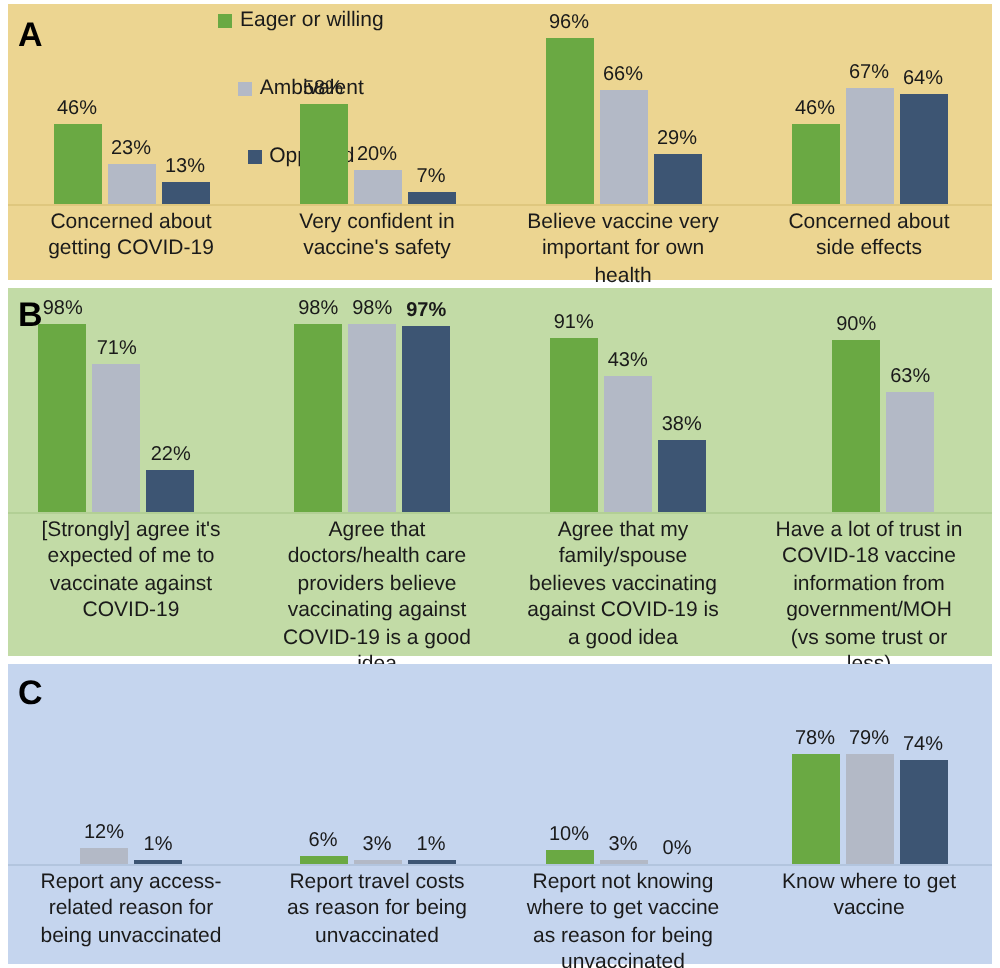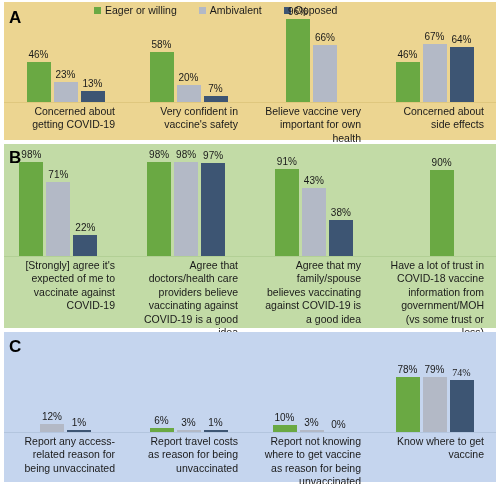--- a/index.html
+++ b/index.html
@@ -59,26 +59,27 @@
     letter-spacing: 0px;
   }
   #panel-a .panel-letter { top: 7px; }
   #panel-b .panel-letter { top: 5px; }
   #panel-c .panel-letter { top: 6px; }
 
   
   #legend {
     position: absolute;
     top: 2px;
-    left: 90px;
+    left: 105px;
     display: flex;
     align-items: center;
     gap: 22px;
     font-size: 10.5px;
     color: #1a1a1a;
+    flex-direction: column;
   }
   .legend-item {
     display: flex;
     align-items: center;
     gap: 4px;
     white-space: nowrap;
   }
   .legend-swatch {
     width: 7px;
     height: 7px;
@@ -143,21 +144,21 @@
     left: 0;
     width: 100%;
     display: flex;
   }
   #cats-a { top: 103px; }
   #cats-b { top: 115px; }
   #cats-c { top: 103px; }
 
   .cat {
     flex: 1 1 0;
-    text-align: right;
+    text-align: center;
     font-size: 10.5px;
     line-height: 1.28;
     color: #1a1a1a;
     padding: 0 12px;
     box-sizing: border-box;
   }
 </style>
 </head>
 <body>
 
@@ -212,20 +213,24 @@
             </div>
           </div>
           <div class="group">
             <div class="bar-wrap">
               <div class="bar" style="height: 82.56px; background: rgb(106, 169, 67);"></div>
               <div class="bar-label" style="bottom: 84.56px;">96%</div>
             </div>
             <div class="bar-wrap">
               <div class="bar" style="height: 56.76px; background: rgb(179, 185, 198);"></div>
               <div class="bar-label" style="bottom: 58.76px;">66%</div>
+            </div>
+            <div class="bar-wrap">
+              <div class="bar" style="height: 24.94px; background: rgb(61, 85, 115);"></div>
+              <div class="bar-label" style="bottom: 26.94px;">29%</div>
             </div>
           </div>
           <div class="group">
             <div class="bar-wrap">
               <div class="bar" style="height: 39.56px; background: rgb(106, 169, 67);"></div>
               <div class="bar-label" style="bottom: 41.56px;">46%</div>
             </div>
             <div class="bar-wrap">
               <div class="bar" style="height: 57.62px; background: rgb(179, 185, 198);"></div>
               <div class="bar-label" style="bottom: 59.62px;">67%</div>
@@ -268,41 +273,45 @@
             <div class="bar-wrap">
               <div class="bar" style="height: 94.08px; background: rgb(106, 169, 67);"></div>
               <div class="bar-label" style="bottom: 96.08px;">98%</div>
             </div>
             <div class="bar-wrap">
               <div class="bar" style="height: 94.08px; background: rgb(179, 185, 198);"></div>
               <div class="bar-label" style="bottom: 96.08px;">98%</div>
             </div>
             <div class="bar-wrap">
               <div class="bar" style="height: 93.12px; background: rgb(61, 85, 115);"></div>
-              <div class="bar-label" style="bottom: 95.12px;">97%</div>
+              <div class="bar-label" style="bottom: 95.12px; font-weight: bold;">97%</div>
             </div>
           </div>
           <div class="group">
             <div class="bar-wrap">
               <div class="bar" style="height: 87.36px; background: rgb(106, 169, 67);"></div>
               <div class="bar-label" style="bottom: 89.36px;">91%</div>
             </div>
             <div class="bar-wrap">
               <div class="bar" style="height: 68.16px; background: rgb(179, 185, 198);"></div>
               <div class="bar-label" style="bottom: 70.16px;">43%</div>
             </div>
             <div class="bar-wrap">
               <div class="bar" style="height: 36.48px; background: rgb(61, 85, 115);"></div>
               <div class="bar-label" style="bottom: 38.48px;">38%</div>
             </div>
           </div>
           <div class="group">
             <div class="bar-wrap">
               <div class="bar" style="height: 86.4px; background: rgb(106, 169, 67);"></div>
               <div class="bar-label" style="bottom: 88.4px;">90%</div>
+            </div>
+            <div class="bar-wrap">
+              <div class="bar" style="height: 60.48px; background: rgb(179, 185, 198);"></div>
+              <div class="bar-label" style="bottom: 62.48px;">63%</div>
             </div>
           </div>
         </div>
       <div class="axis-line" id="axis-b"></div>
       <div class="cat-row" id="cats-b">
           <div class="cat">[Strongly] agree it's expected of me to vaccinate against COVID-19</div>
           <div class="cat">Agree that doctors/health care providers believe vaccinating against COVID-19 is a good idea</div>
           <div class="cat">Agree that my family/spouse believes vaccinating against COVID-19 is a good idea</div>
           <div class="cat">Have a lot of trust in COVID-18 vaccine information from government/MOH (vs some trust or less)</div>
         </div>
@@ -355,21 +364,21 @@
             <div class="bar-wrap">
               <div class="bar" style="height: 54.6px; background: rgb(106, 169, 67);"></div>
               <div class="bar-label" style="bottom: 56.6px;">78%</div>
             </div>
             <div class="bar-wrap">
               <div class="bar" style="height: 55.3px; background: rgb(179, 185, 198);"></div>
               <div class="bar-label" style="bottom: 57.3px;">79%</div>
             </div>
             <div class="bar-wrap">
               <div class="bar" style="height: 51.8px; background: rgb(61, 85, 115);"></div>
-              <div class="bar-label" style="bottom: 53.8px; font-family: Liberation Serif, serif;">74%</div>
+              <div class="bar-label" style="bottom: 53.8px;">74%</div>
             </div>
           </div>
         </div>
       <div class="axis-line" id="axis-c"></div>
       <div class="cat-row" id="cats-c">
           <div class="cat">Report any access-related reason for being unvaccinated</div>
           <div class="cat">Report travel costs as reason for being unvaccinated</div>
           <div class="cat">Report not knowing where to get vaccine as reason for being unvaccinated</div>
           <div class="cat">Know where to get vaccine</div>
         </div>

